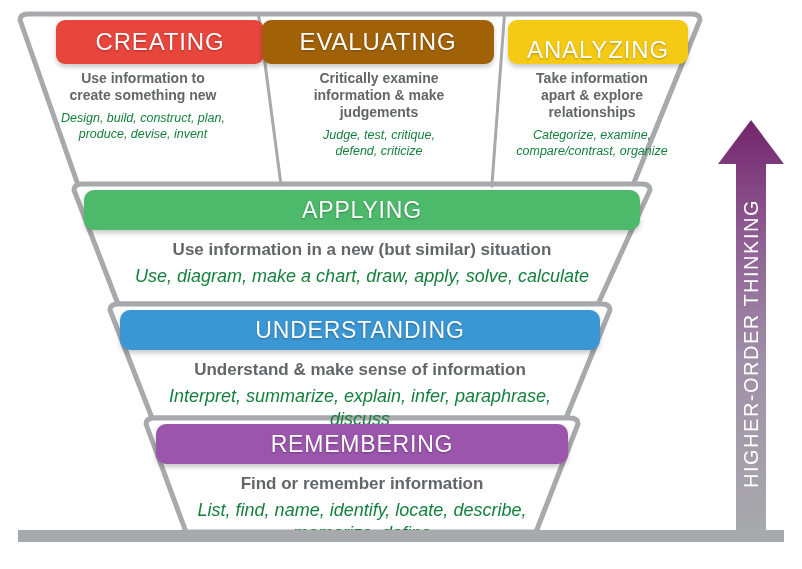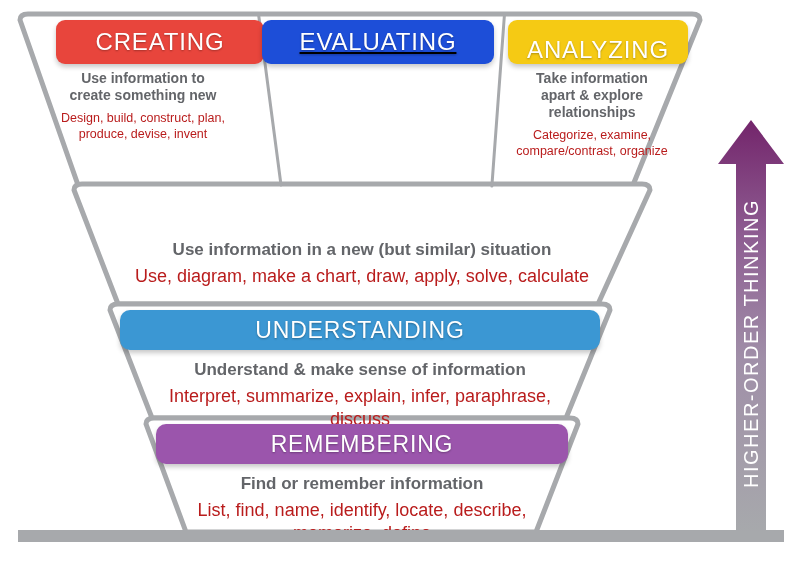--- a/index.html
+++ b/index.html
@@ -63,24 +63,25 @@
     z-index: 4;
   }
   .lt-head {
     color: #636569;
     font-weight: bold;
     font-size: 14px;
     line-height: 1.22;
     margin: 0 0 6px 0;
   }
   .lt-sub {
-    color: #b91c1c;
+    color: #15803d;
     font-size: 12.5px;
     line-height: 1.3;
     margin: 0;
+    font-style: italic;
   }
   .wide-block .lt-head { font-size: 17px; margin-bottom: 4px; }
   .wide-block .lt-sub  { font-size: 18px; }
 
   
   .divider {
     position: absolute;
     background: #a7a9ac;
     width: 3px;
     transform-origin: top center;
@@ -158,32 +159,39 @@
   <div class="divider" style="left:503px; top:14px; height:174px; transform: rotate(4.2deg);"></div>
 
   <div class="band top" style="left: 32px; top: 20px; width: 208px; background: rgb(232, 69, 60); margin-left: 24px;">
     <span class="band-label">CREATING</span>
   </div>
   <div class="level-text" style="left:28px; top:70px; width:230px;">
     <p class="lt-head">Use information to<br>create something new</p>
     <p class="lt-sub">Design, build, construct, plan,<br>produce, devise, invent</p>
   </div>
 
-  <div class="band top" style="left: 262px; top: 20px; width: 232px; background: #1d4ed8; text-decoration: underline;">
+  <div class="band top" style="left: 262px; top: 20px; width: 232px; background: #a16207;">
     <span class="band-label">EVALUATING</span>
+  </div>
+  <div class="level-text" style="left:271px; top:70px; width:216px;">
+    <p class="lt-head">Critically examine<br>information &amp; make<br>judgements</p>
+    <p class="lt-sub">Judge, test, critique,<br>defend, criticize</p>
   </div>
 
   <div class="band top" style="left: 508px; top: 20px; width: 180px; background: rgb(245, 202, 20); align-items: flex-end;">
     <span class="band-label">ANALYZING</span>
   </div>
   <div class="level-text" style="left:492px; top:70px; width:200px;">
     <p class="lt-head">Take information<br>apart &amp; explore<br>relationships</p>
     <p class="lt-sub">Categorize, examine,<br>compare/contrast, organize</p>
   </div>
 
+  <div class="band wide" style="left: 84px; top: 190px; width: 556px; background: rgb(76, 185, 107);">
+    <span class="band-label">APPLYING</span>
+  </div>
   <div class="level-text wide-block" style="left:104px; top:240px; width:516px;">
     <p class="lt-head">Use information in a new (but similar) situation</p>
     <p class="lt-sub">Use, diagram, make a chart, draw, apply, solve, calculate</p>
   </div>
 
   <div class="band wide" style="left: 120px; top: 310px; width: 480px; background: rgb(59, 151, 211);">
     <span class="band-label">UNDERSTANDING</span>
   </div>
   <div class="level-text wide-block" style="left:140px; top:360px; width:440px;">
     <p class="lt-head">Understand &amp; make sense of information</p>

